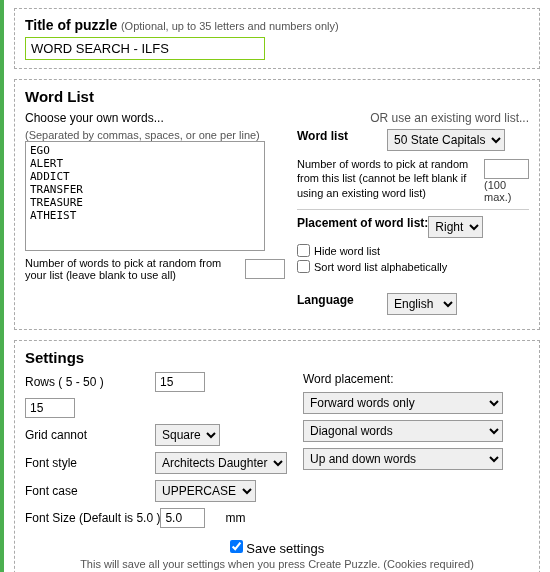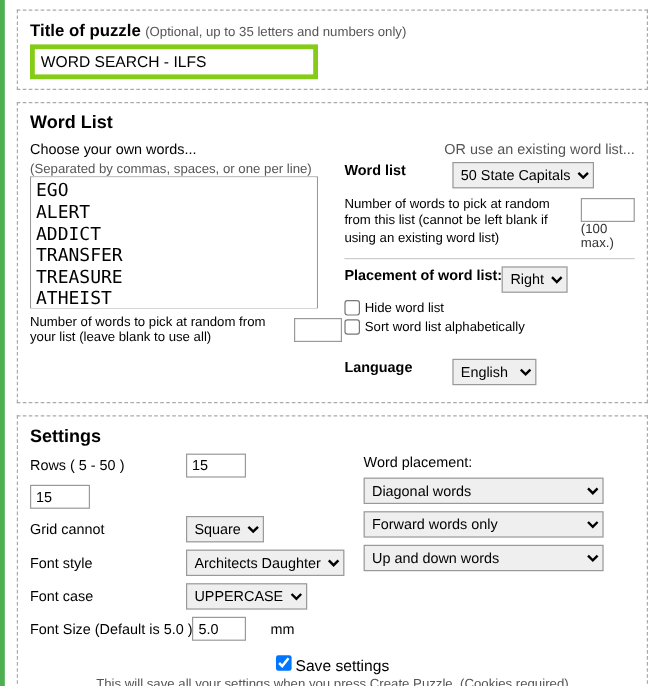--- a/index.html
+++ b/index.html
@@ -24,48 +24,48 @@
       font-weight: bold;
       margin-bottom: 6px;
     }
     
     .title-note {
       font-size: 11px;
       font-weight: normal;
       color: #555;
     }
     .title-input {
-      border: 4px solid #84cc16;
+      border: 1px solid #84cc16;
       padding: 3px 5px;
       width: 240px;
       font-size: 13px;
       margin-top: 4px;
       display: block;
     }
     
     .wordlist-top {
       font-size: 12px;
       margin-bottom: 4px;
     }
     .wordlist-sub {
       font-size: 11px;
       color: #555;
     }
     .wordlist-body {
       display: flex;
-      gap: 2px;
+      gap: 12px;
     }
     .wordlist-left {
       flex: 0 0 260px;
     }
     .word-textarea {
       width: 240px;
       height: 110px;
       border: 1px solid #999;
-      font-size: 15px;
+      font-size: 11px;
       padding: 2px 4px;
       resize: none;
       display: block;
       margin-bottom: 6px;
     }
     .pick-random-row {
       font-size: 11px;
       margin-top: 4px;
       display: flex;
       align-items: center;
@@ -332,26 +332,26 @@
           <span class="settings-label">Font Size (Default is 5.0 )</span>
           <div class="font-size-row">
             <input type="text" class="font-size-input" value="5.0" style="">
             <span>mm</span>
           </div>
         </div>
       </div>
       <div class="settings-right">
         <div class="word-placement-label">Word placement:</div>
         <select class="placement-select">
+          <option>Forward words only</option>
+          <option>Forward and backward words</option>
+        </select>
+        <select class="placement-select">
           <option>Diagonal words</option>
           <option>No diagonal words</option>
-        </select>
-        <select class="placement-select">
-          <option>Forward words only</option>
-          <option>Forward and backward words</option>
         </select>
         <select class="placement-select">
           <option>Up and down words</option>
           <option>No up and down words</option>
         </select>
       </div>
     </div>
     <div class="save-row">
       <input type="checkbox" checked="" style="">
       <span>Save settings</span>

